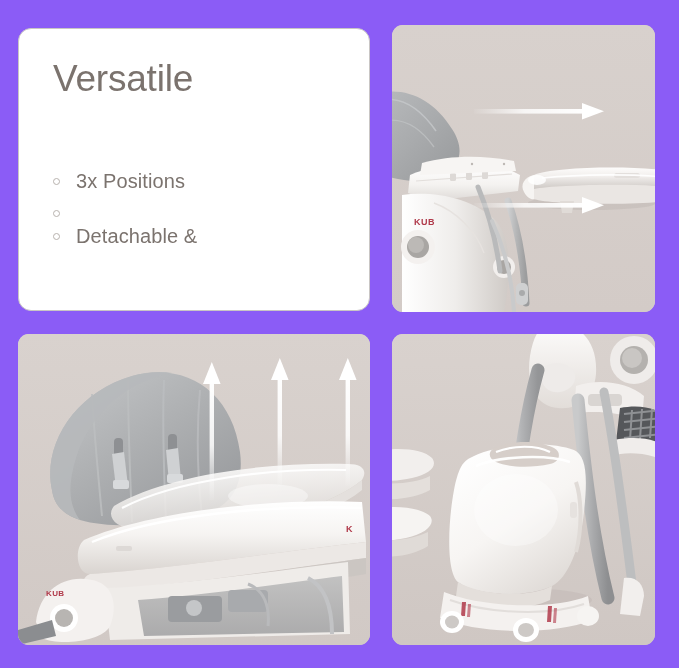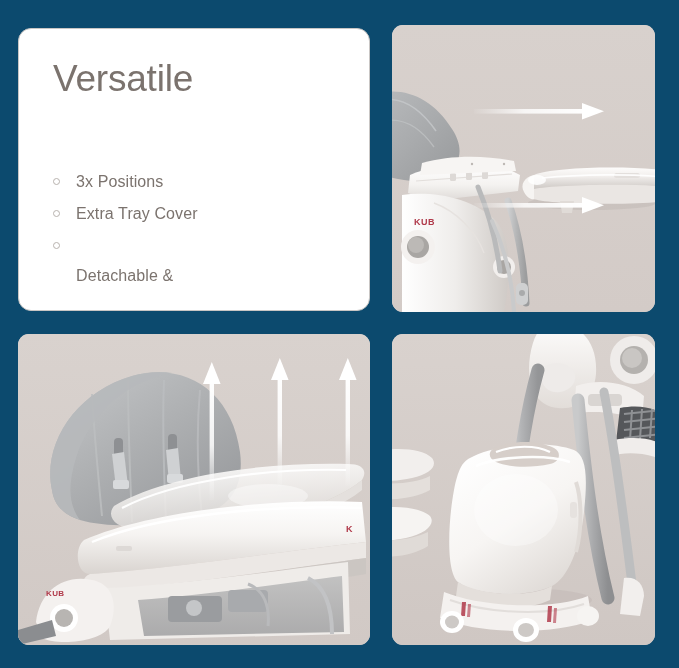--- a/index.html
+++ b/index.html
@@ -11,21 +11,21 @@
     width: 679px;
     height: 668px;
     position: relative;
     overflow: hidden;
     font-family: "Liberation Sans", sans-serif;
   }
 
   .stage {
     position: absolute;
     inset: 0;
-    background: #0c4a6e;
+    background: #8b5cf6;
   }
 
   
   .panel {
     position: absolute;
     border-radius: 11px;
     overflow: hidden;
     background: #d6cecb;
   }
 
@@ -69,29 +69,28 @@
     width: 7px;
     height: 7px;
     border: 1.2px solid #b8b2ae;
     border-radius: 50%;
     margin-top: 9px;
     margin-right: 16px;
     box-sizing: border-box;
   }
   .bullet-text {
     color: #7b736e;
-    font-size: 16px;
+    font-size: 20px;
     line-height: 25px;
     font-weight: 300;
     letter-spacing: 0.1px;
   }
   .bullet-text em {
     font-style: normal;
     display: block;
-    margin-top: 30px;
   }
 
   
   #panel-detach {
     left: 392px;
     top: 25px;
     width: 263px;
     height: 287px;
   }
   #panel-cover {
@@ -134,21 +133,20 @@
 
     <div class="bullets">
 
       <div class="bullet-row">
         <span class="bullet-dot"></span>
         <span class="bullet-text">3x Positions</span>
       </div>
 
       <div class="bullet-row">
         <span class="bullet-dot"></span>
-        <span class="bullet-text">Extra Tray Cover</span>
       </div>
 
       <div class="bullet-row">
         <span class="bullet-dot"></span>
         <span class="bullet-text">
           <em>Detachable &amp;</em>
         </span>
       </div>
 
     </div>

